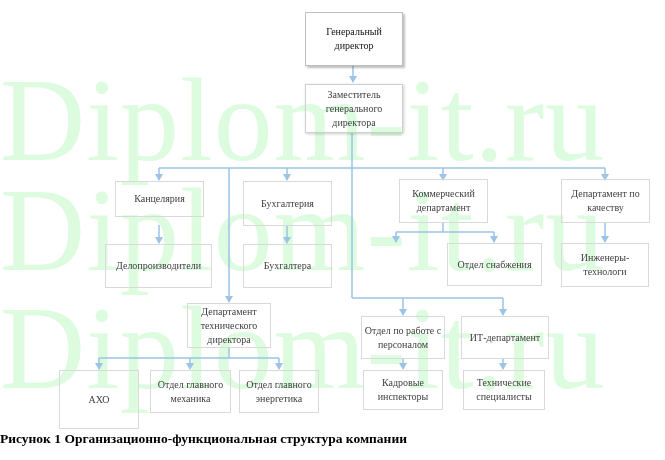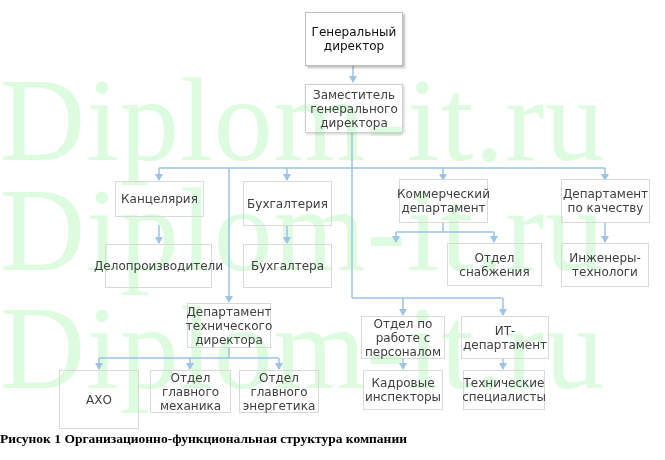--- a/index.html
+++ b/index.html
@@ -14,21 +14,21 @@
     font-size: 118px; line-height: 1; color: #ddfbdf;
     white-space: nowrap; letter-spacing: 1px; z-index: 0;
     user-select: none;
   }
   svg.lines { position: absolute; left: 0; top: 0; z-index: 1; }
   .box {
     position: absolute; box-sizing: border-box;
     border: 1px solid #d9d9d9; background: transparent;
     display: flex; align-items: center; justify-content: center;
     text-align: center; color: #404040;
-    font-size: 12px; line-height: 14px; z-index: 2; padding: 2px;
+    font-size: 10px; line-height: 14px; z-index: 2; padding: 2px; font-family: Liberation Serif, serif;
   }
   .box.top {
     border: 1px solid #bfbfbf; background: #ffffff; color: #111;
     box-shadow: 2px 2px 2px rgba(0,0,0,0.25);
   }
   .box.deputy {
     border: 1px solid #cfcfcf;
     box-shadow: 1px 1px 3px rgba(0,0,0,0.2);
   }
   .caption {

